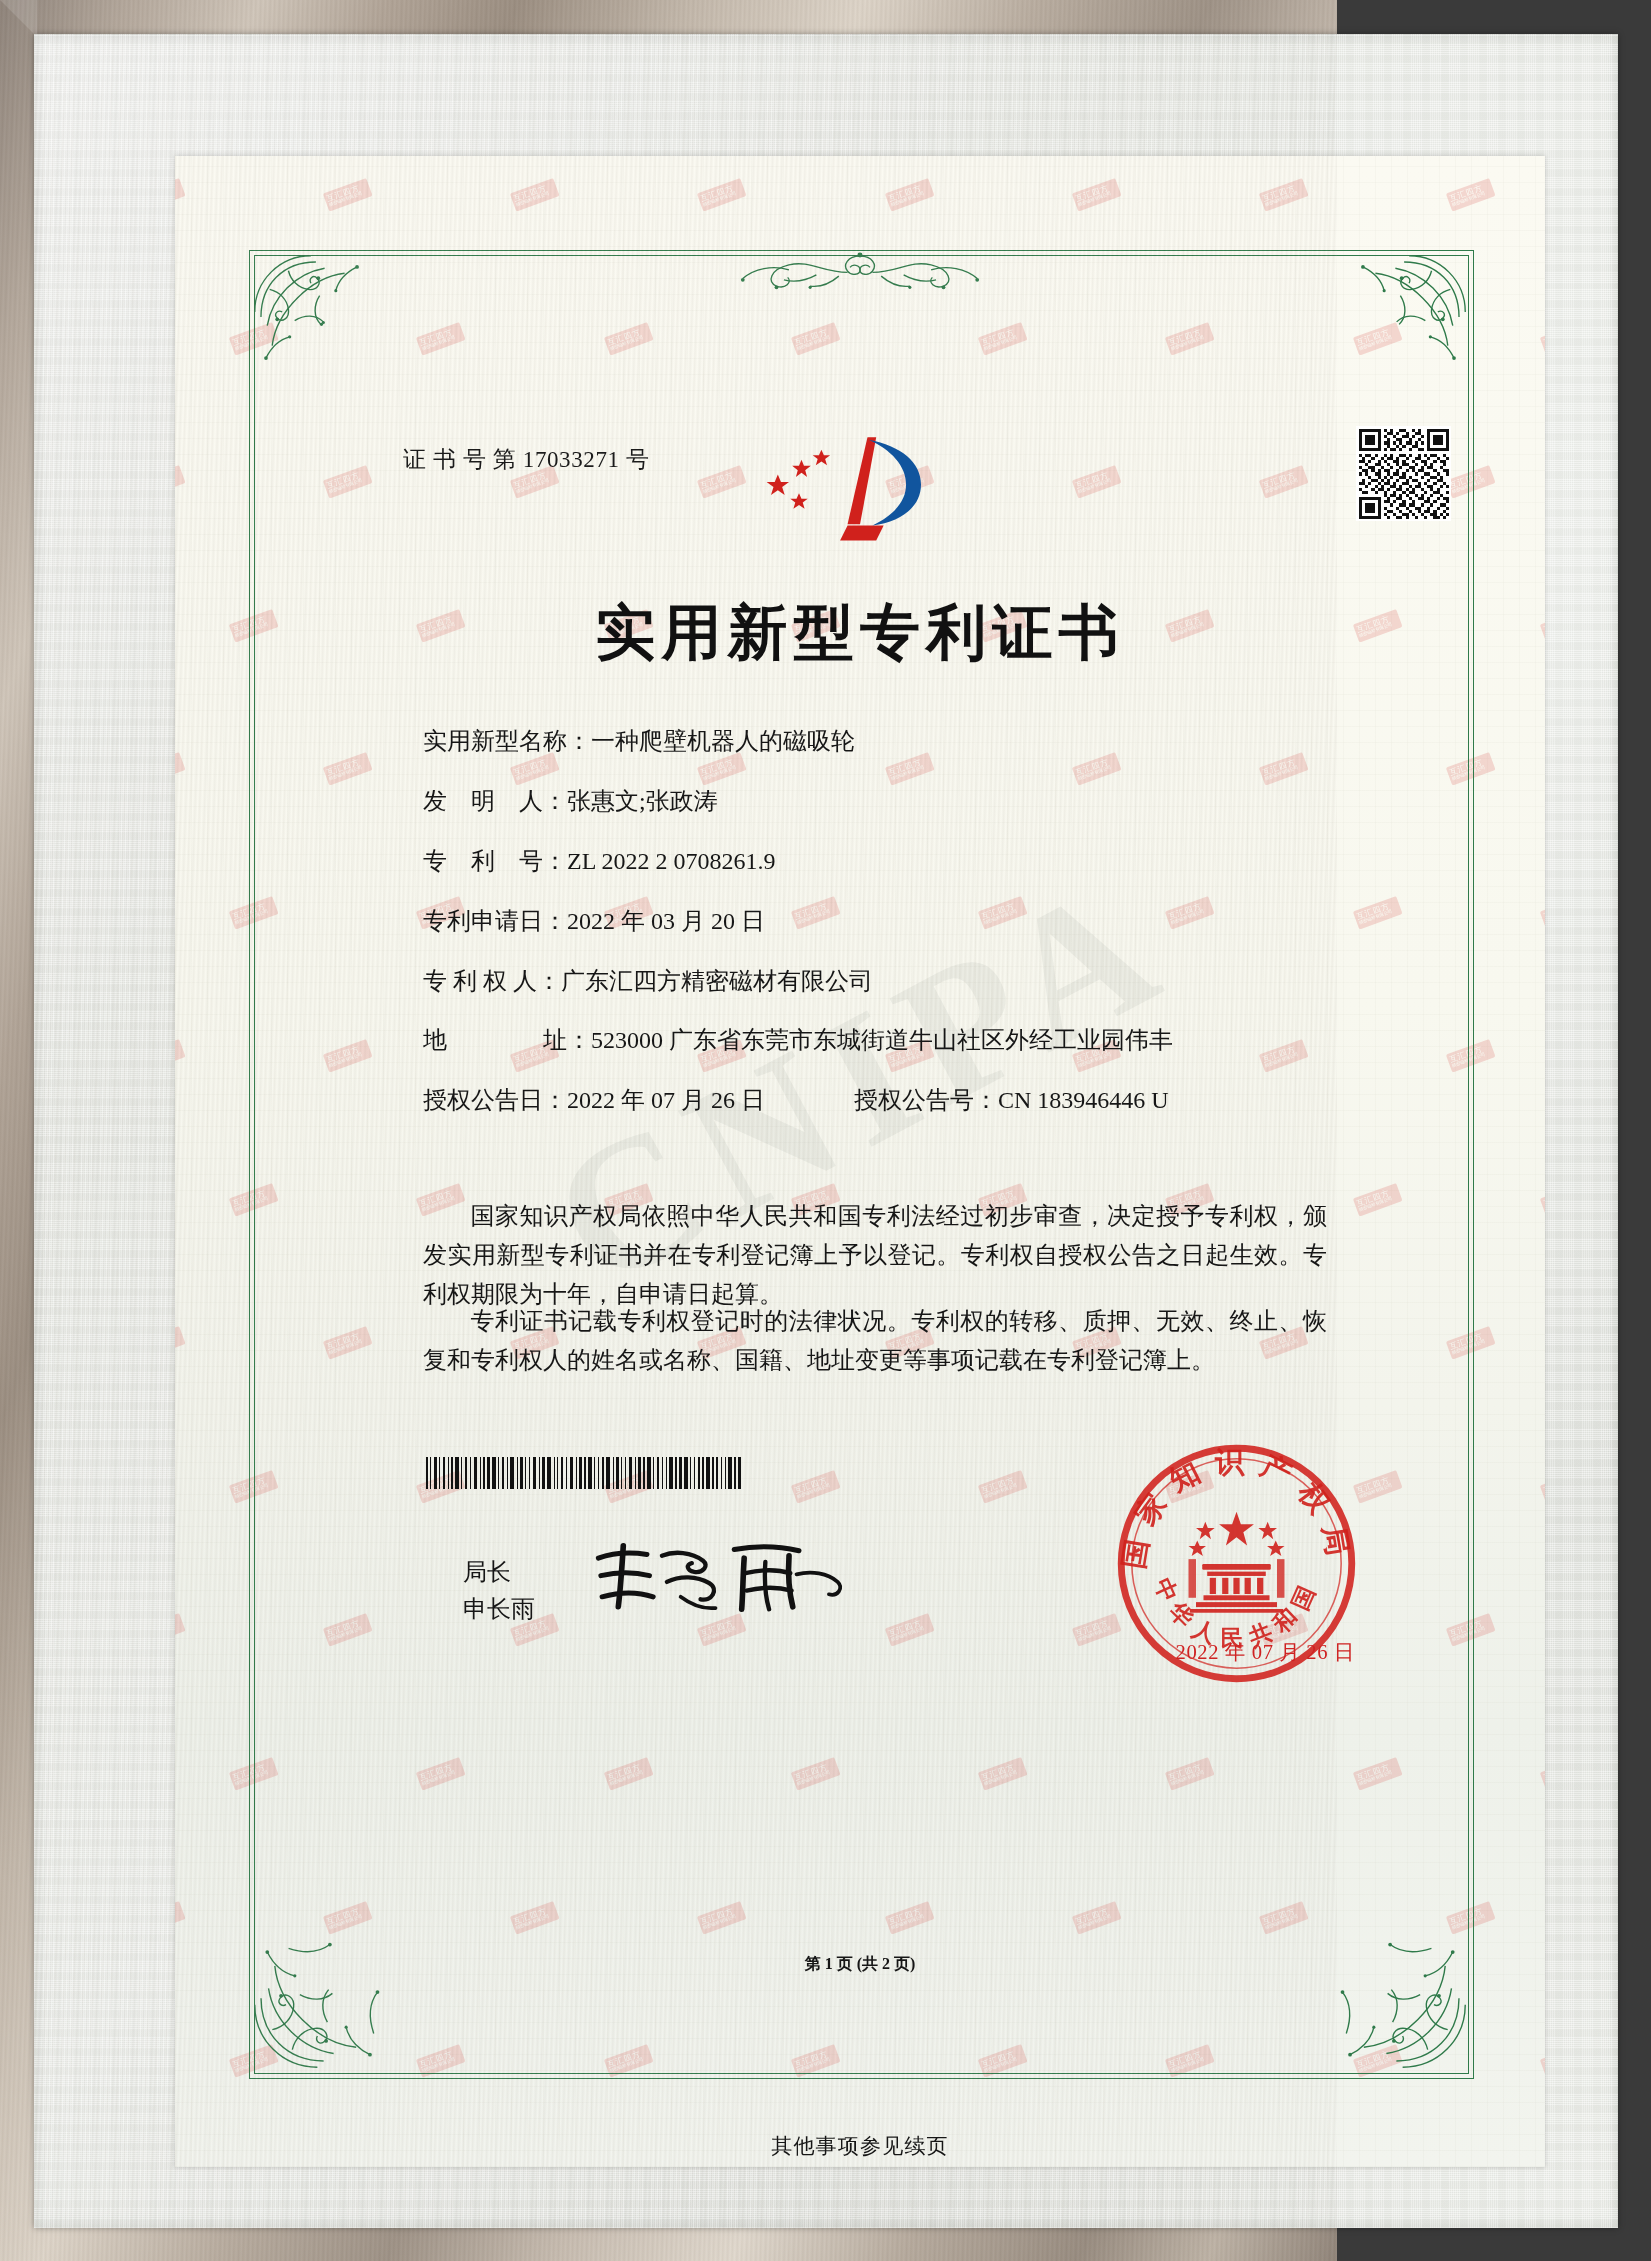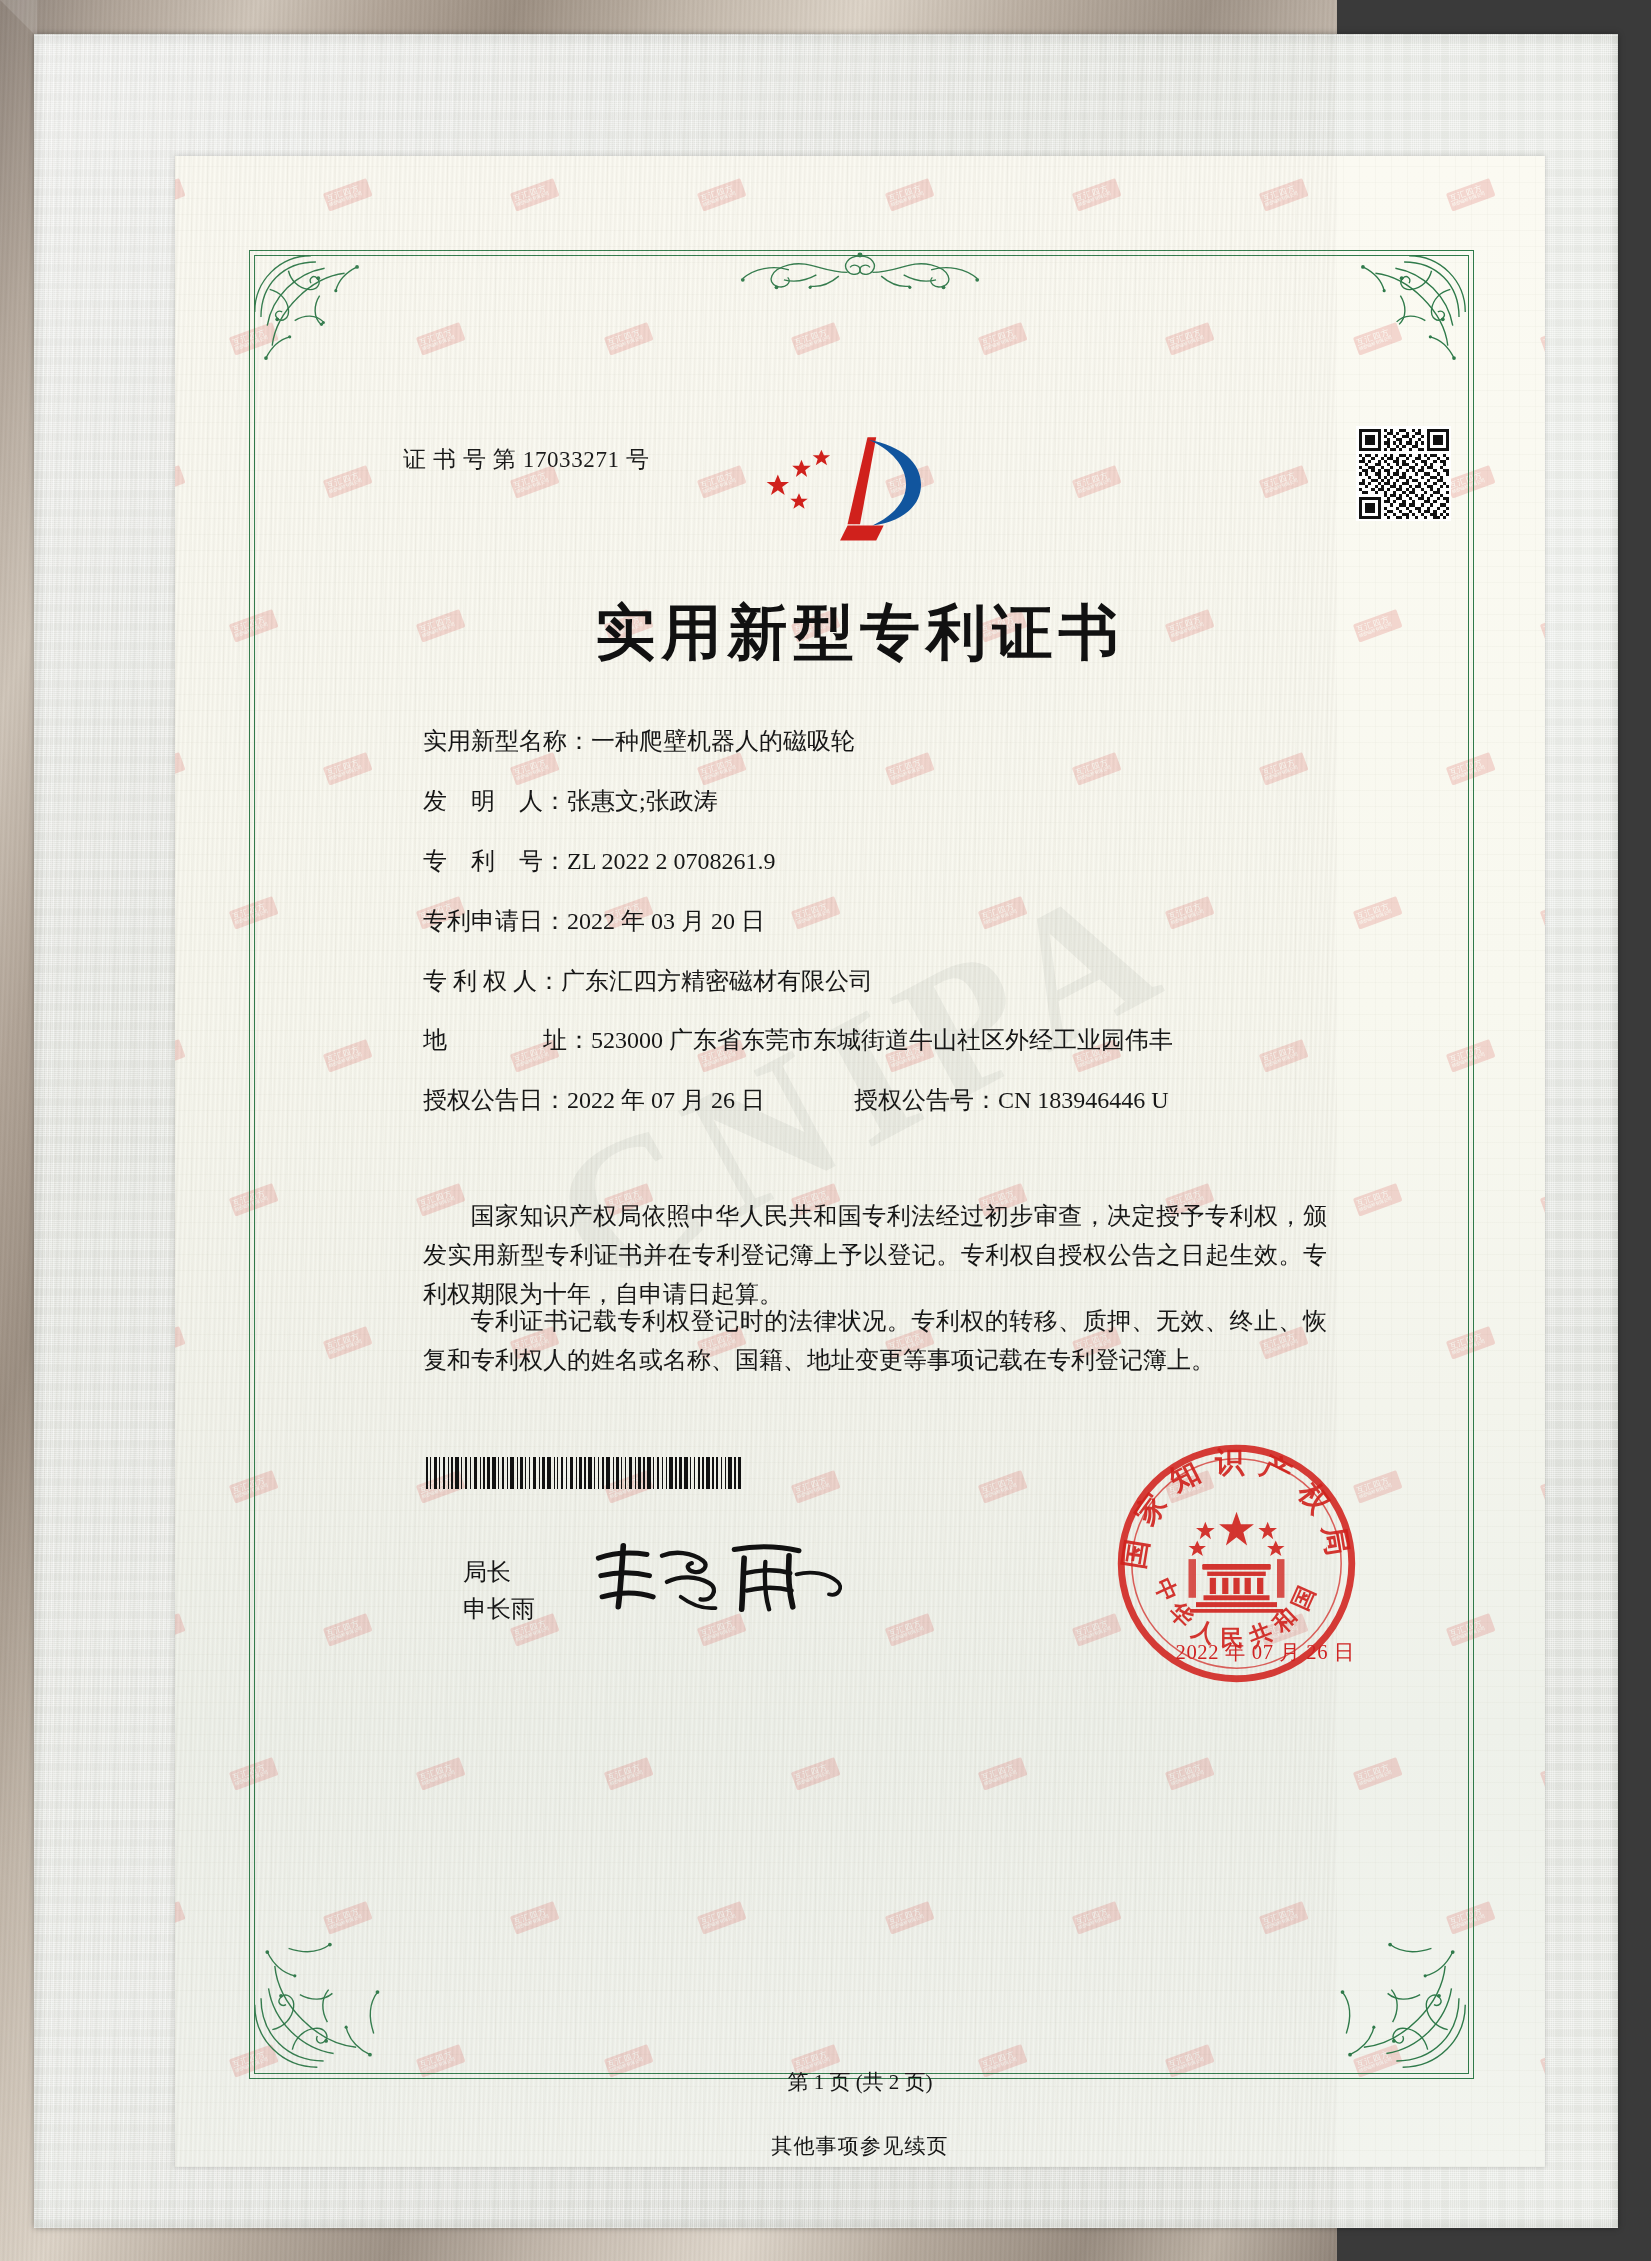--- a/index.html
+++ b/index.html
@@ -283,25 +283,26 @@
     right: 190px; top: 1482px;
     font-size: 20.6px;
     color: #cf2222;
     letter-spacing: 0.6px;
     white-space: nowrap;
     font-family: "Liberation Serif", serif;
   }
 
   .page-no {
     position: absolute;
-    left: 50%; top: 1912px;
+    left: 50%; top: 1798px;
     transform: translateX(-50%);
-    font-size: 21px;
+    font-size: 16px;
     color: #161616;
     white-space: nowrap;
+    font-weight: bold;
   }
   .footnote {
     position: absolute;
     left: 50%; top: 1976px;
     transform: translateX(-50%);
     font-size: 21px;
     color: #161616;
     letter-spacing: 1.2px;
     white-space: nowrap;
   }

